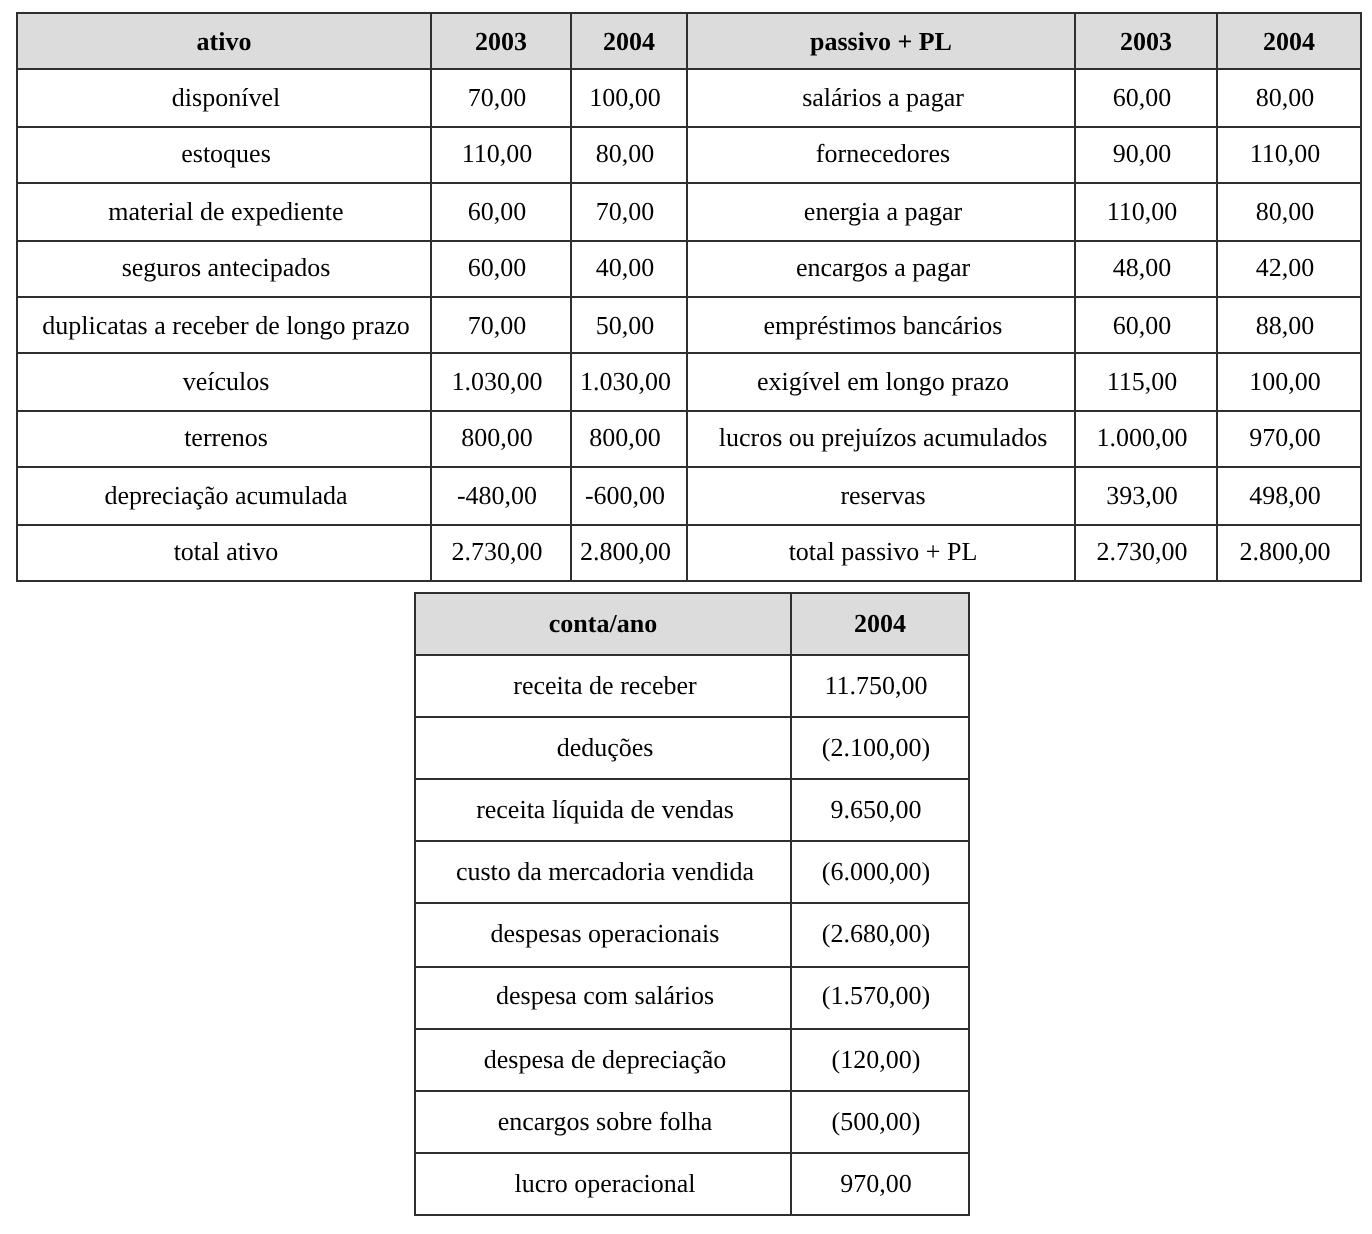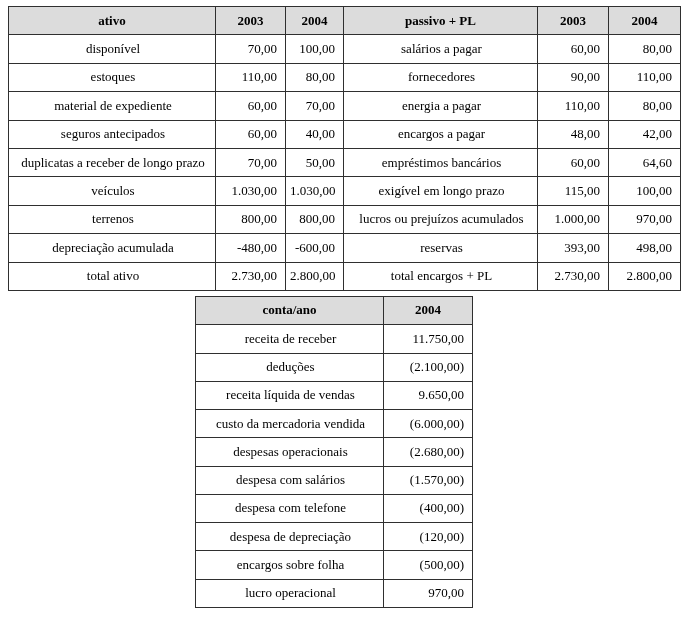--- a/index.html
+++ b/index.html
@@ -17,23 +17,23 @@
     border:1px solid var(--border);
     font-size:13px;line-height:1.1;
     overflow:hidden;white-space:nowrap;
     padding:2px 4px;
   }
   th{
     background:var(--header-bg);
     font-weight:bold;
   }
   td.lbl{text-align:center;padding-left:6px;}
-  td.num{text-align:right;padding-right:8px;margin-top:24px;}
+  td.num{text-align:center;padding-right:8px;margin-top:24px;}
   #balance-table{left:8px;top:6px;width:672px;height:285px;}
-  #income-table{left:195px;top:296px;width:277px;height:312px;}
+  #income-table{left:207px;top:296px;width:277px;height:312px;}
 </style>
 </head>
 <body>
 
 <table id="balance-table">
   <colgroup>
     <col style="width:207px">
       <col style="width:70px">
       <col style="width:58px">
     <col style="width:194px">
@@ -80,21 +80,21 @@
     <td class="lbl">encargos a pagar</td>
     <td class="num">48,00</td>
     <td class="num">42,00</td>
   </tr>
   <tr>
     <td class="lbl">duplicatas a receber de longo prazo</td>
     <td class="num">70,00</td>
     <td class="num">50,00</td>
     <td class="lbl">empréstimos bancários</td>
     <td class="num">60,00</td>
-    <td class="num">64,60</td>
+    <td class="num">88,00</td>
   </tr>
   <tr>
     <td class="lbl">veículos</td>
     <td class="num">1.030,00</td>
     <td class="num">1.030,00</td>
     <td class="lbl">exigível em longo prazo</td>
     <td class="num">115,00</td>
     <td class="num">100,00</td>
   </tr>
   <tr>
@@ -110,21 +110,21 @@
     <td class="num">-480,00</td>
     <td class="num">-600,00</td>
     <td class="lbl">reservas</td>
     <td class="num">393,00</td>
     <td class="num">498,00</td>
   </tr>
   <tr>
     <td class="lbl">total ativo</td>
     <td class="num">2.730,00</td>
     <td class="num">2.800,00</td>
-    <td class="lbl">total encargos + PL</td>
+    <td class="lbl">total passivo + PL</td>
     <td class="num">2.730,00</td>
     <td class="num">2.800,00</td>
   </tr>
 </tbody>
   </table>
 
 <table id="income-table">
   <colgroup>
     <col style="width:188px">
       <col style="width:89px">
@@ -152,24 +152,20 @@
   </tr>
   <tr>
     <td class="lbl">despesas operacionais</td>
     <td class="num">(2.680,00)</td>
   </tr>
   <tr>
     <td class="lbl">despesa com salários</td>
     <td class="num">(1.570,00)</td>
   </tr>
   <tr>
-    <td class="lbl">despesa com telefone</td>
-    <td class="num">(400,00)</td>
-  </tr>
-  <tr>
     <td class="lbl">despesa de depreciação</td>
     <td class="num">(120,00)</td>
   </tr>
   <tr>
     <td class="lbl">encargos sobre folha</td>
     <td class="num">(500,00)</td>
   </tr>
   <tr>
     <td class="lbl">lucro operacional</td>
     <td class="num">970,00</td>

